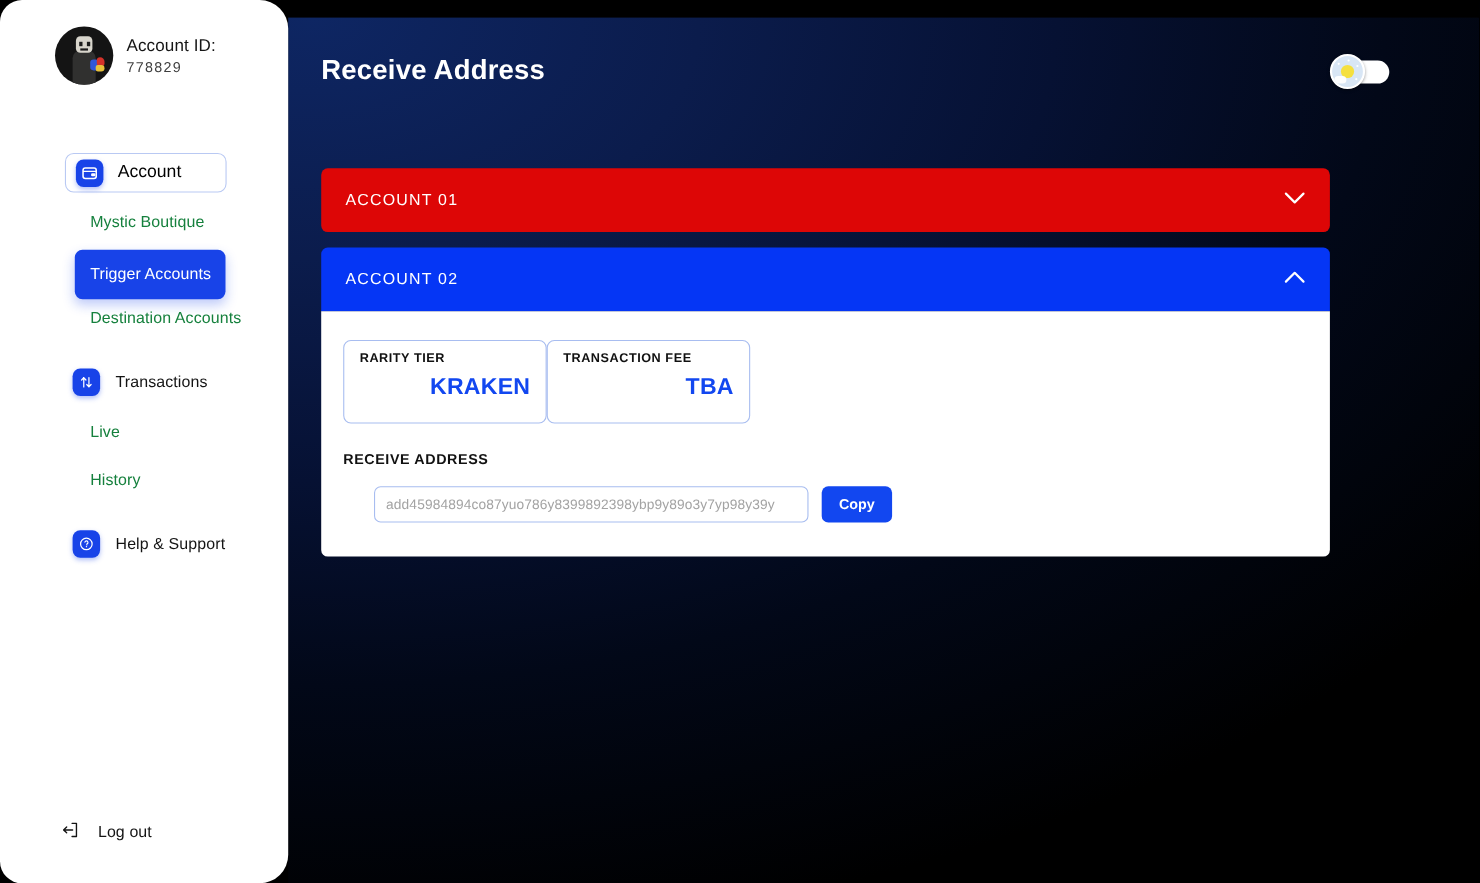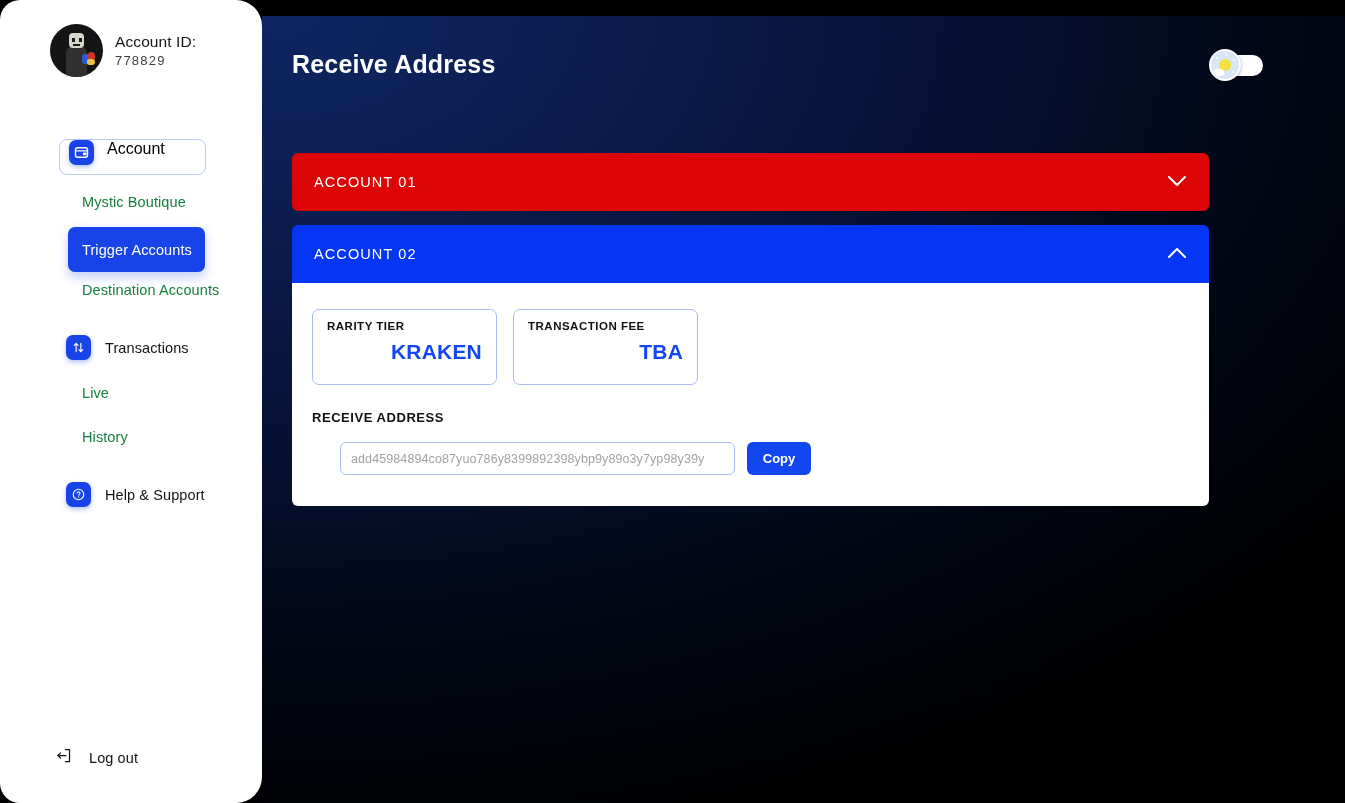--- a/index.html
+++ b/index.html
@@ -105,21 +105,21 @@
 
   
   .nav-boxed {
     position: absolute;
     left: 59px; top: 139px;
     width: 147px; height: 36px;
     border: 1px solid #b9c9f3;
     border-radius: 8px;
     background: #fff;
     display: flex;
-    align-items: flex-start;
+    align-items: center;
     gap: 13px;
     padding-left: 9px;
     cursor: pointer;
   }
 
   .icon-sq {
     width: 25px; height: 25px;
     border-radius: 7px;
     background: #1843e8;
     display: flex;
@@ -274,21 +274,20 @@
   .acc-body {
     background: #ffffff;
     border-radius: 0 0 6px 6px;
     padding: 26px 20px 26px 20px;
     position: relative;
     min-height: 223px;
   }
 
   .stat-row {
     display: flex;
-    gap: 16px;
     align-items: flex-start;
   }
 
   .stat-card {
     width: 185px;
     height: 76px;
     border: 1px solid #a8bdf0;
     border-radius: 7px;
     padding: 10px 14px 0 14px;
   }

